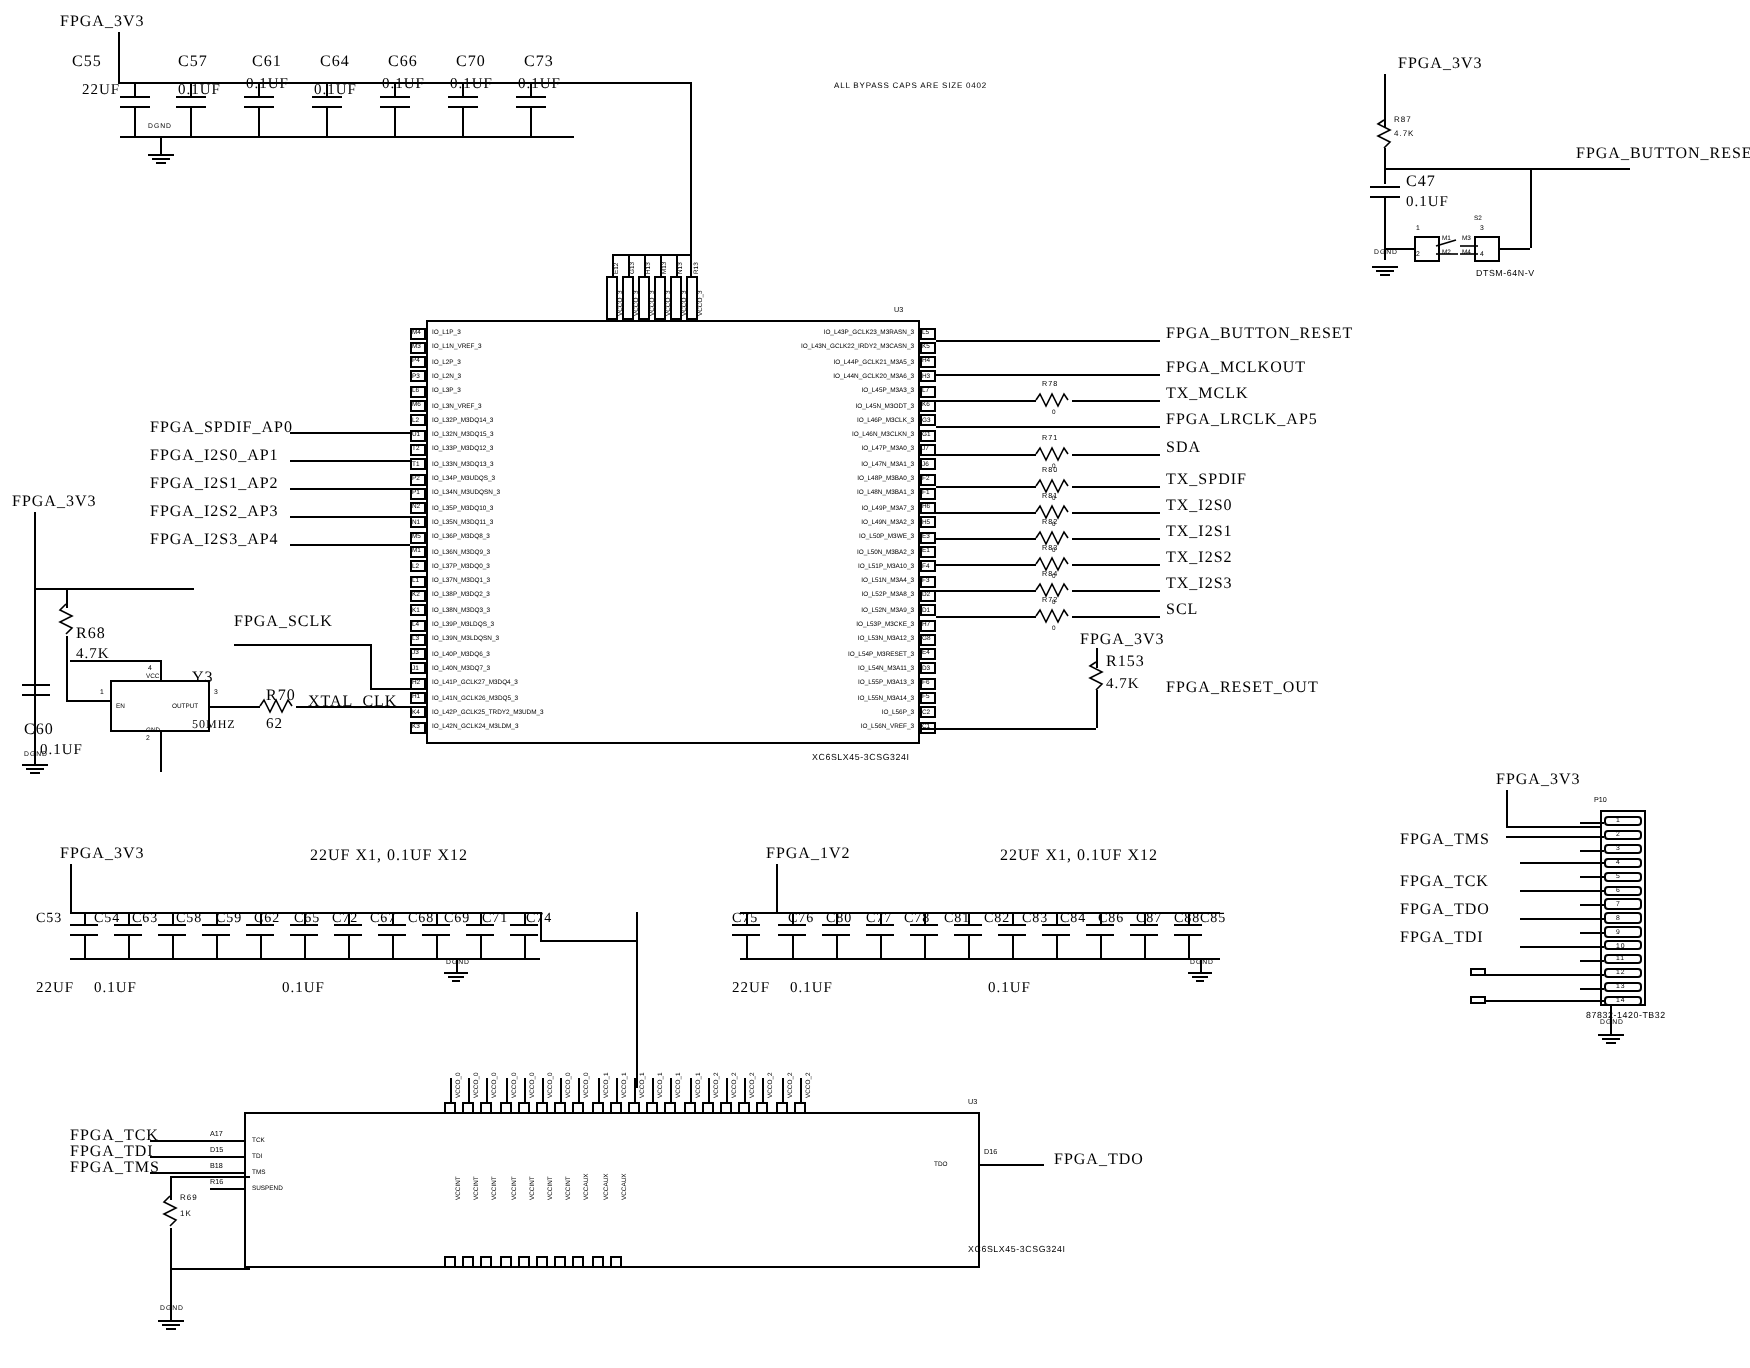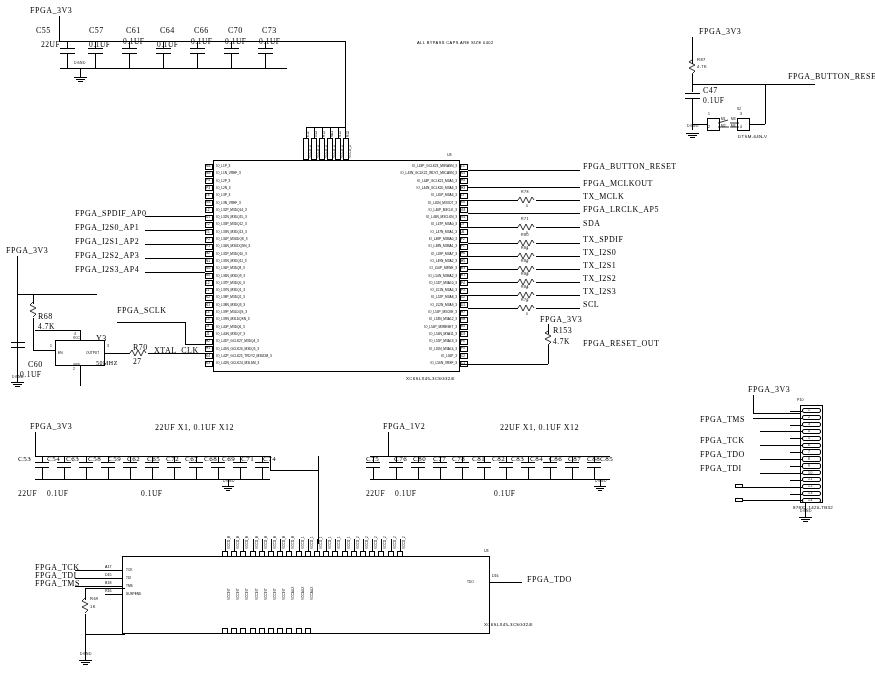--- a/index.html
+++ b/index.html
@@ -447,21 +447,21 @@
     <polyline points="4,0 1,3 7,6 1,9 7,12 4,15" fill="none" stroke="#000" stroke-width="0.8"></polyline>
   </svg>
   <div class="lbl ref" style="left:38px;top:312px;">R68</div>
   <div class="lbl val" style="left:38px;top:322px;">4.7K</div>
   <div class="v" style="left:33px;top:318px;height:32px;"></div>
   <div class="h" style="left:33px;top:350px;width:22px;"></div>
 
   <div class="h" style="left:11px;top:342px;width:14px;"></div>
   <div class="h" style="left:11px;top:347px;width:14px;"></div>
   <div class="v" style="left:17px;top:347px;height:35px;"></div>
-  <div class="lbl ref" style="left:28px;top:360px;">C60</div>
+  <div class="lbl ref" style="left:12px;top:360px;">C60</div>
   <div class="lbl val" style="left:20px;top:370px;">0.1UF</div>
   <div class="h" style="left:11px;top:382px;width:13px;"></div>
   <div class="h" style="left:13px;top:384px;width:9px;"></div>
   <div class="h" style="left:15px;top:386px;width:5px;"></div>
   <div class="lbl gndtxt" style="left:12px;top:375px;">DGND</div>
 
   <div class="box" style="left:55px;top:340px;width:50px;height:26px;"></div>
   <div class="lbl ref" style="left:96px;top:334px;">Y3</div>
   <div class="lbl" style="left:96px;top:360px;font-size:6px;font-family:'Liberation Serif',serif;">50MHZ</div>
   <div class="lbl tiny" style="left:58px;top:351px;">EN</div>
@@ -474,21 +474,21 @@
   <div class="lbl pinnum" style="left:74px;top:332px;">4</div>
   <div class="v" style="left:80px;top:330px;height:10px;"></div>
   <div class="h" style="left:35px;top:330px;width:45px;"></div>
   <div class="v" style="left:80px;top:366px;height:20px;"></div>
 
   <div class="h" style="left:105px;top:353px;width:25px;"></div>
   <svg style="left:130px;top:349px;" width="18" height="9">
     <polyline points="0,4 2,1 5,7 8,1 11,7 14,1 16,4" fill="none" stroke="#000" stroke-width="0.8"></polyline>
   </svg>
   <div class="lbl ref" style="left:133px;top:343px;">R70</div>
-  <div class="lbl val" style="left:133px;top:357px;">27</div>
+  <div class="lbl val" style="left:133px;top:357px;">62</div>
   <div class="lbl net" style="left:154px;top:346px;">XTAL_CLK</div>
   <div class="h" style="left:148px;top:353px;width:57px;"></div>
 
   <div class="lbl net" style="left:117px;top:306px;">FPGA_SCLK</div>
   <div class="h" style="left:117px;top:322px;width:68px;"></div>
   <div class="v" style="left:185px;top:322px;height:22px;"></div>
   <div class="h" style="left:185px;top:344px;width:20px;"></div>
 
   <div class="lbl" style="left:155px;top:423px;font-size:8px;">22UF X1, 0.1UF X12</div>
   <div class="lbl net" style="left:30px;top:422px;">FPGA_3V3</div>

